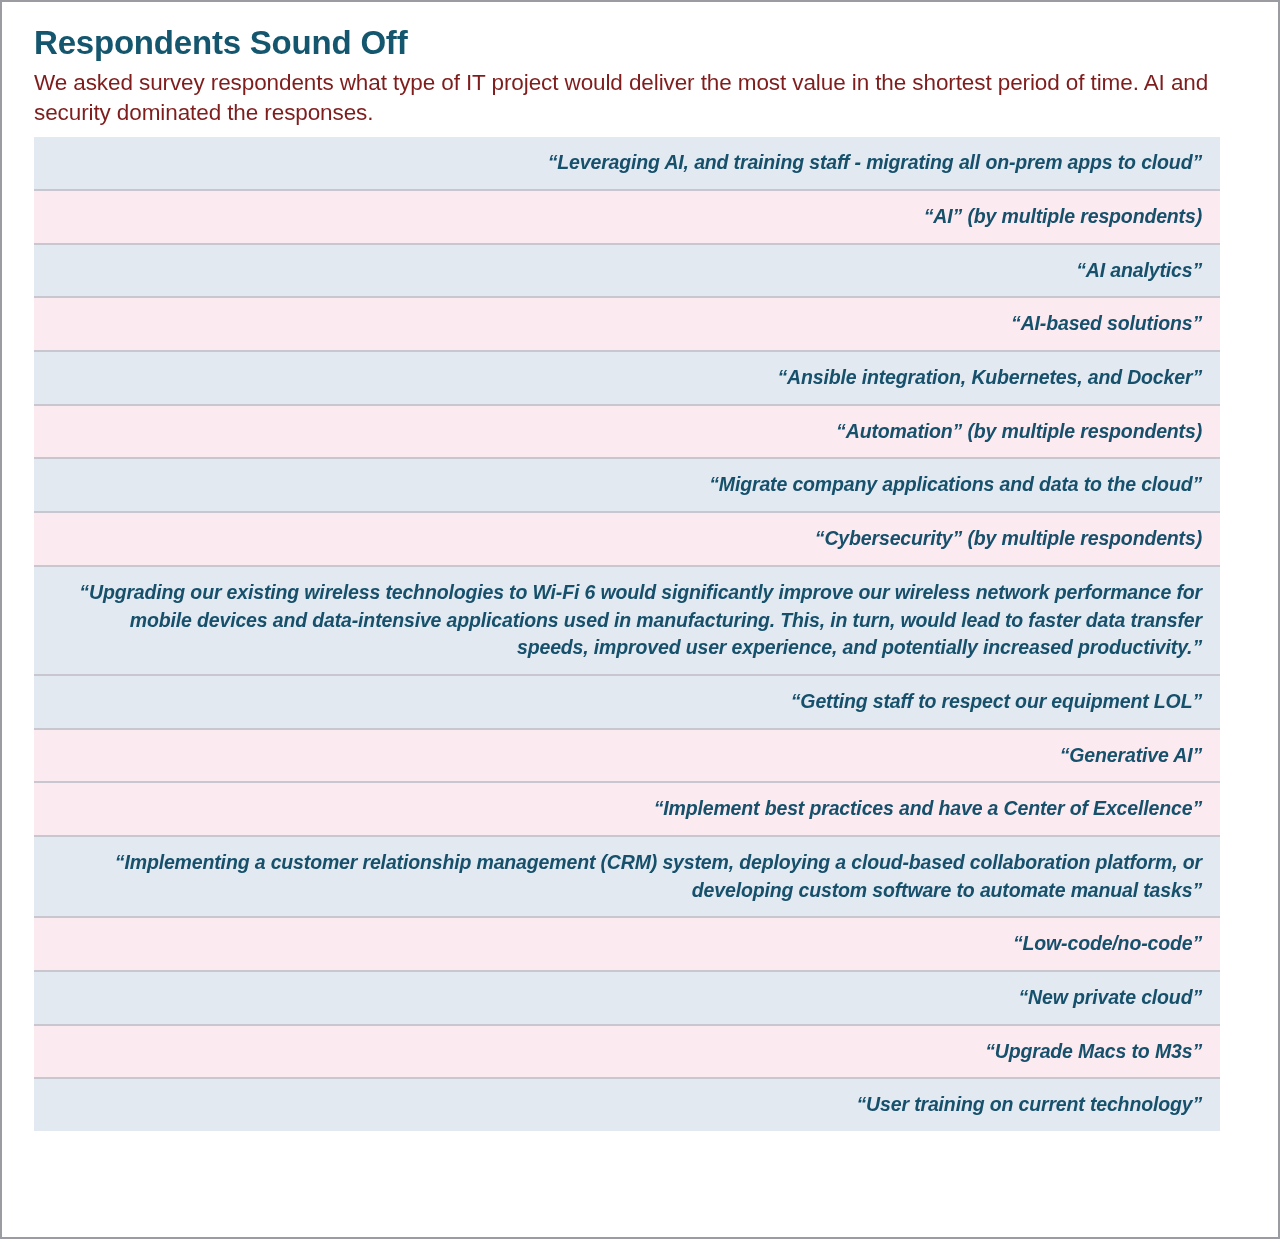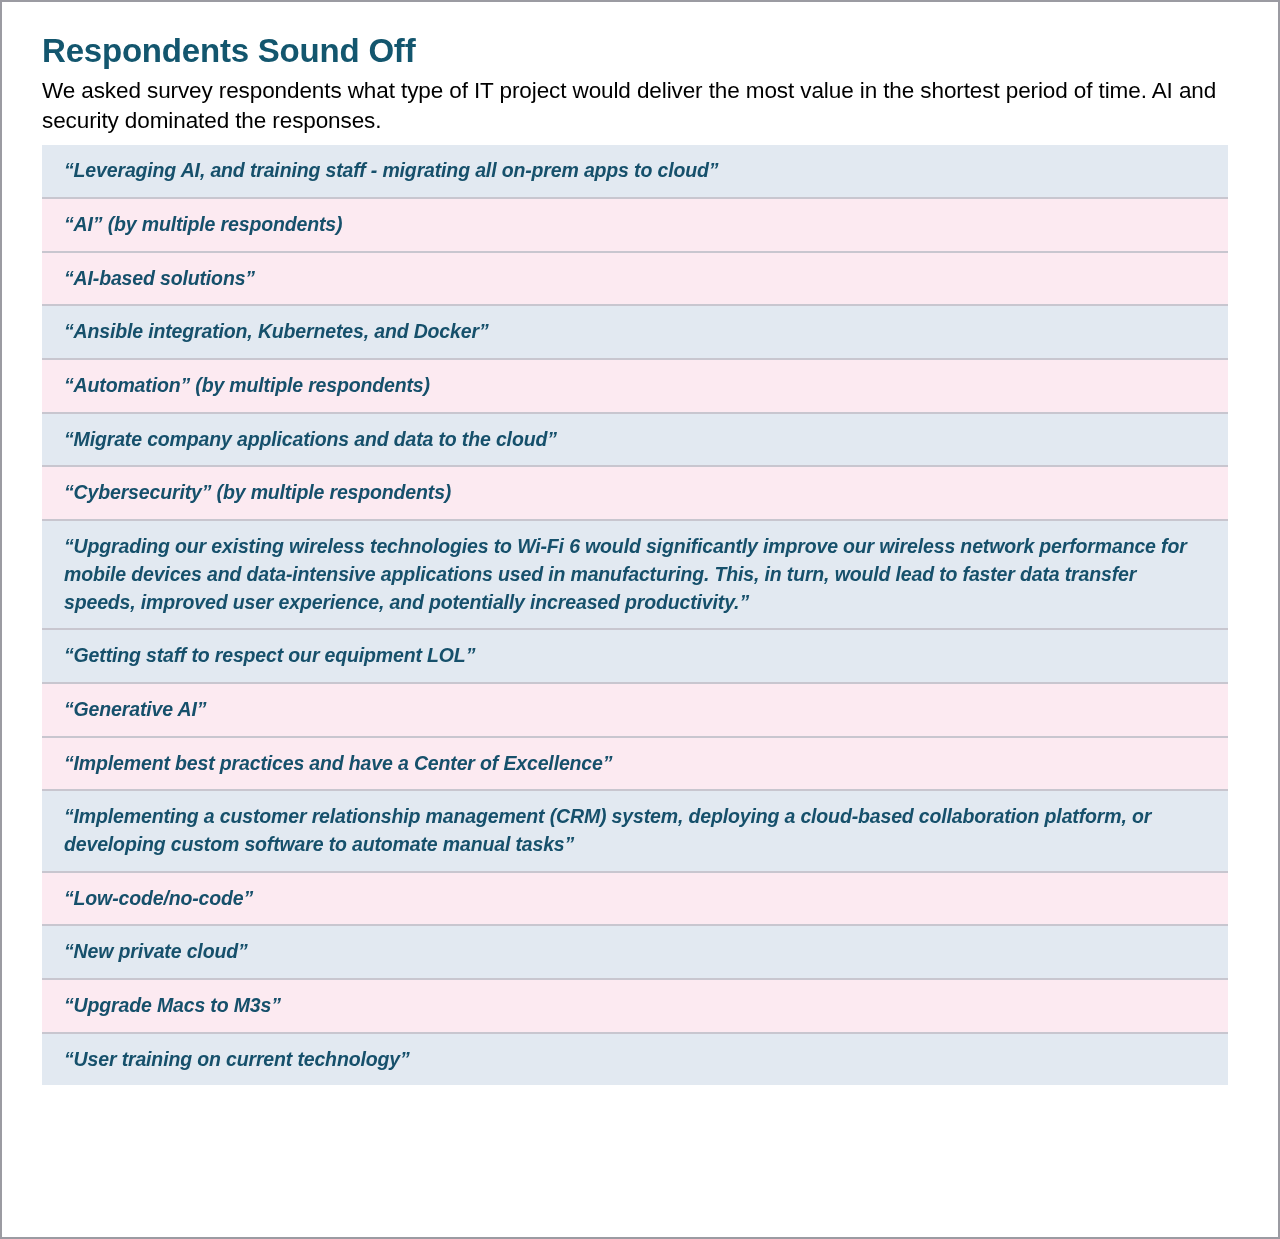--- a/index.html
+++ b/index.html
@@ -12,51 +12,52 @@
     height: 1239px;
     font-family: "Liberation Sans", sans-serif;
     overflow: hidden;
   }
   .page-frame {
     box-sizing: border-box;
     width: 1280px;
     height: 1239px;
     border: 2px solid #9b9ba2;
     background: #ffffff;
-    padding: 8px;
+    padding: 0;
   }
   .inner {
     box-sizing: border-box;
     padding: 22px 30px 0 32px;
   }
   .page-title {
     font-size: 33px;
     font-weight: bold;
     color: #13566e;
     letter-spacing: -0.2px;
     line-height: 1.15;
     margin: 0 0 6px 0;
     white-space: nowrap;
   }
   .page-subtitle {
     font-size: 22.5px;
     font-weight: normal;
-    color: #000000;
+    color: #7f1d1d;
     line-height: 1.32;
     margin: 0 0 10px 0;
     max-width: 1205px;
     letter-spacing: -0.1px;
   }
   .quote-table {
     width: 1186px;
     border-collapse: collapse;
     table-layout: fixed;
   }
   .quote-row {
     border-bottom: 2px solid #c8c6cf;
+    text-align: right;
   }
   .quote-row:last-child {
     border-bottom: none;
   }
   .quote-row.tone-blue { background: #e2e9f1; }
   .quote-row.tone-pink { background: #fceaf1; }
   .quote-cell {
     padding: 12px 18px 12px 22px;
     font-size: 19.5px;
     font-style: italic;
@@ -79,20 +80,23 @@
 
     <p class="page-subtitle">We asked survey respondents what type of IT project would deliver the most value in the shortest period of time. AI and security dominated the responses.</p>
 
     <table class="quote-table">
       <tbody id="quote-rows">
           <tr class="quote-row tone-blue single">
             <td class="quote-cell">“Leveraging AI, and training staff - migrating all on-prem apps to cloud”</td>
           </tr>
           <tr class="quote-row tone-pink single">
             <td class="quote-cell">“AI” (by multiple respondents)</td>
+          </tr>
+          <tr class="quote-row tone-blue single">
+            <td class="quote-cell">“AI analytics”</td>
           </tr>
           <tr class="quote-row tone-pink single">
             <td class="quote-cell">“AI-based solutions”</td>
           </tr>
           <tr class="quote-row tone-blue single">
             <td class="quote-cell">“Ansible integration, Kubernetes, and Docker”</td>
           </tr>
           <tr class="quote-row tone-pink single">
             <td class="quote-cell">“Automation” (by multiple respondents)</td>
           </tr>

